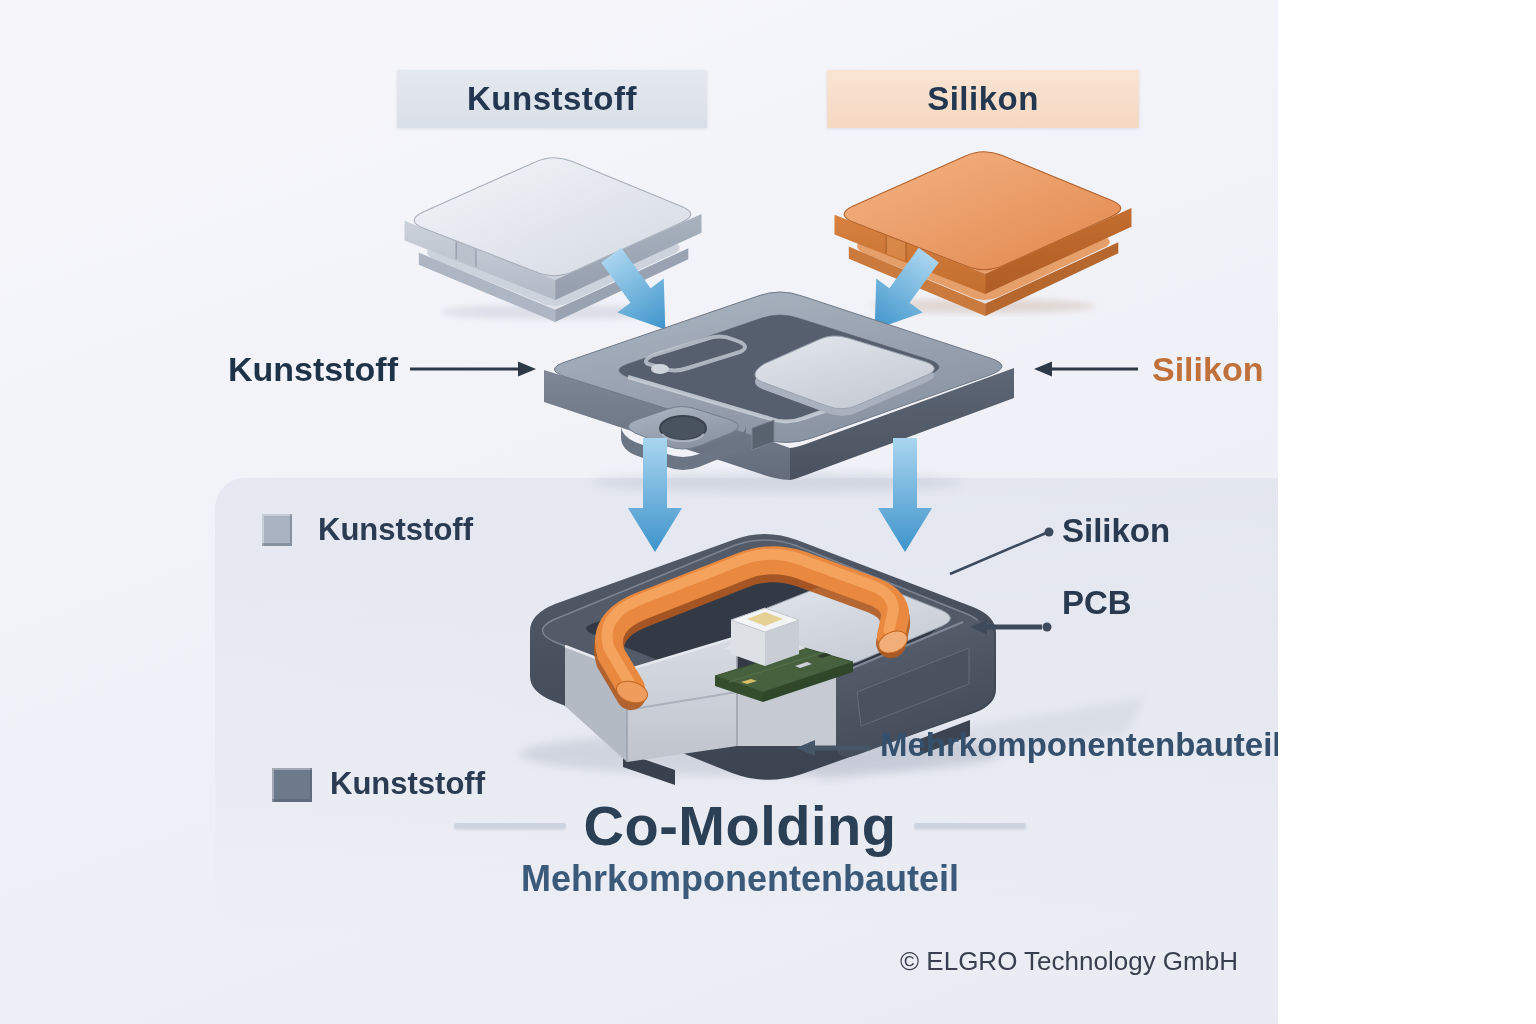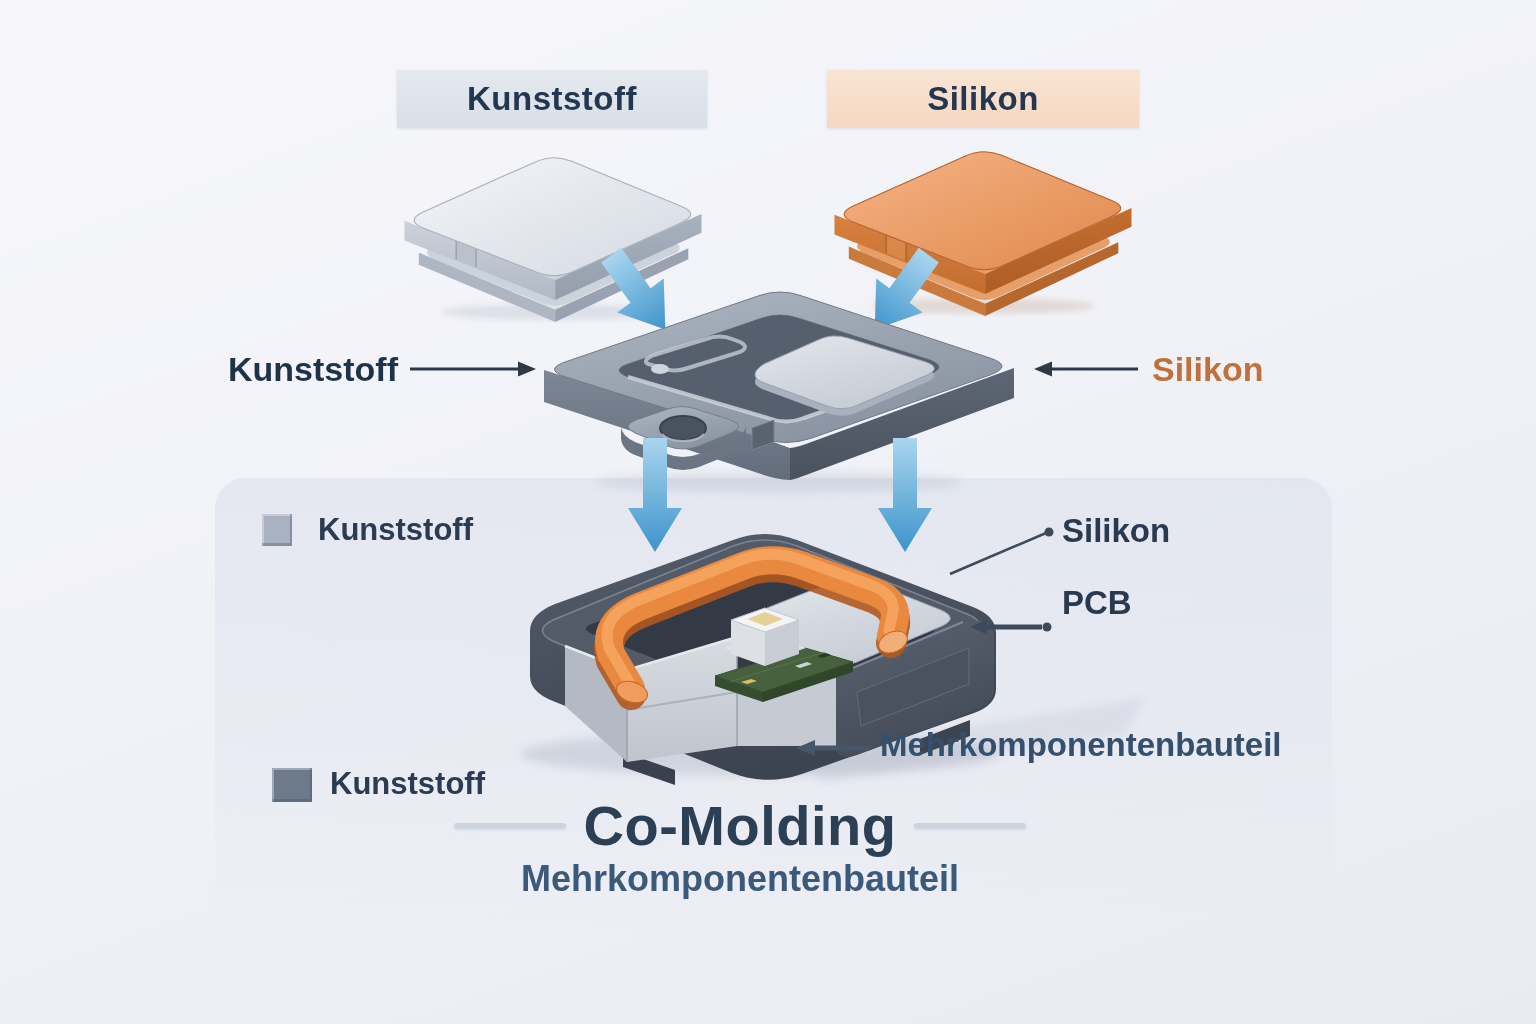--- a/index.html
+++ b/index.html
@@ -1,17 +1,17 @@
 <!DOCTYPE html>
 <html><head>
 <meta charset="utf-8">
 <style>
   html,body{margin:0;padding:0;}
   .canvas{
-    position:relative; width:1536px; height:1024px; overflow:hidden;
+    position:relative; width:1278px; height:1024px; overflow:hidden;
     background:linear-gradient(160deg,#f7f7fb 0%,#f1f2f8 45%,#e9ebf2 100%);
     font-family:"Liberation Sans", sans-serif;
     -webkit-font-smoothing:antialiased;
   }
   .abs{position:absolute;}
   .hdr{
     position:absolute; top:70px; height:58px; display:flex; align-items:center; justify-content:center;
     font-size:33px; font-weight:700; color:#243750; letter-spacing:.5px;
     box-shadow:0 1px 3px rgba(120,130,150,.18);
   }
@@ -266,14 +266,15 @@
   <div class="legend-swatch" style="left:272px;top:768px;width:40px;height:34px;background:#6d7a8b"></div>
   <div class="legend-label" style="left:330px;top:766px">Kunststoff</div>
 
   <div class="title-row">
     <div class="title-line"></div>
     <div class="title-main">Co-Molding</div>
     <div class="title-line"></div>
   </div>
   <div class="subtitle">Mehrkomponentenbauteil</div>
 
+  <div class="copyright">© ELGRO Technology GmbH</div>
 
 </div>
 
 </body></html>

